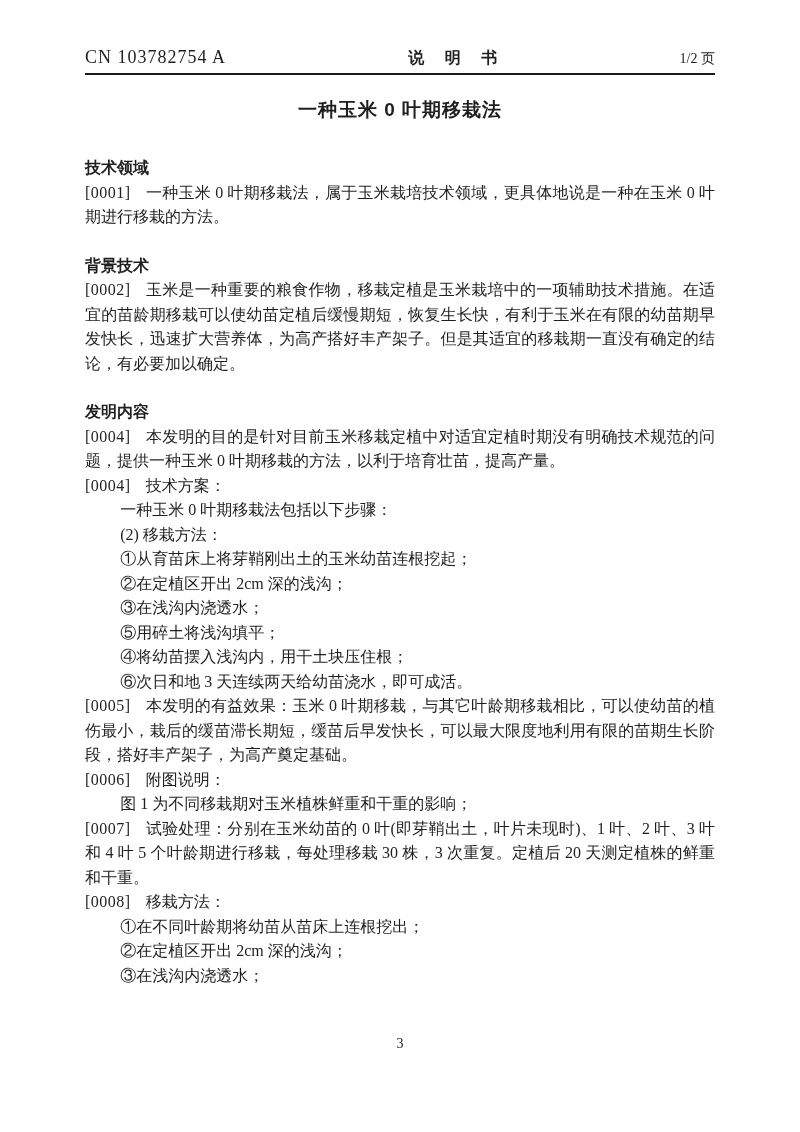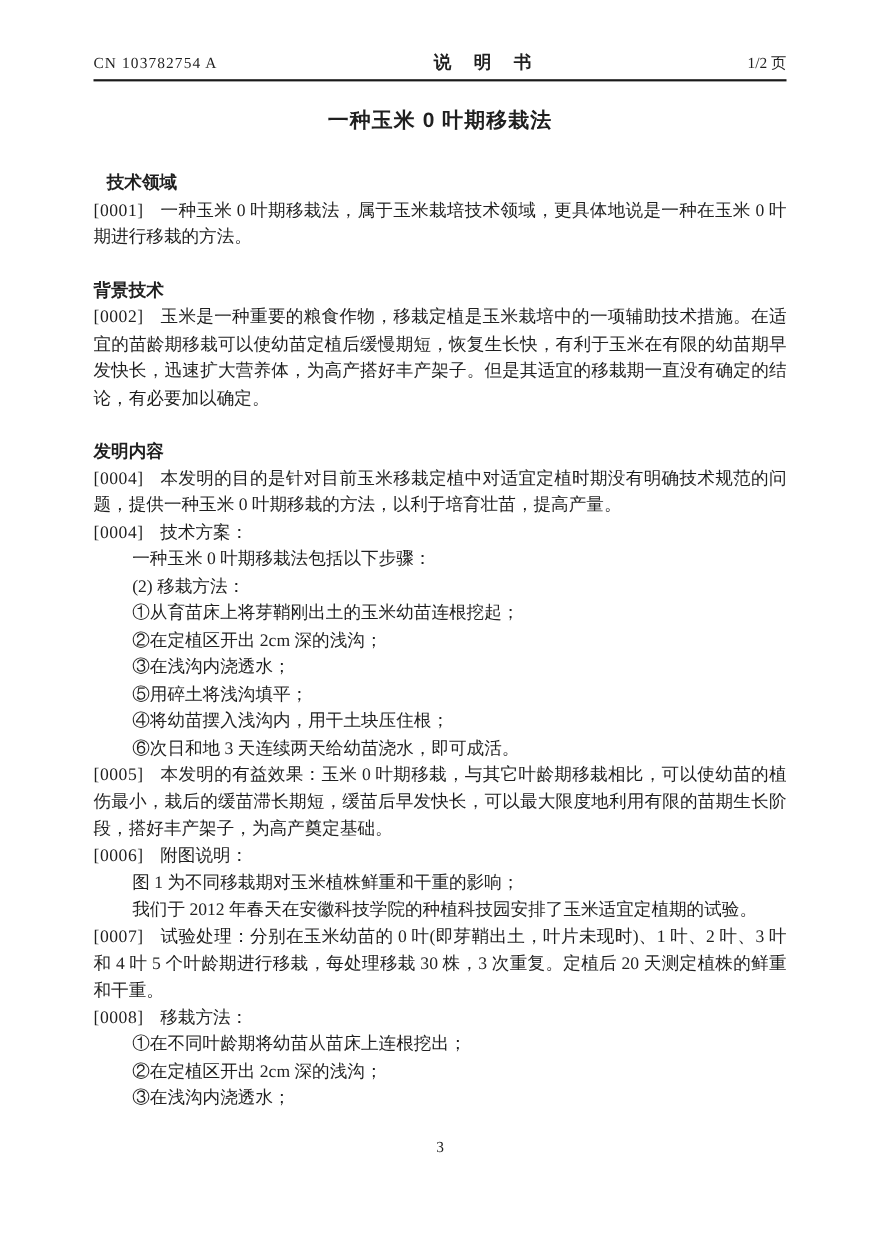--- a/index.html
+++ b/index.html
@@ -16,21 +16,21 @@
     position:absolute;
     left:85px;right:85px;top:0;
     z-index:2;
   }
   .page-header{
     display:flex;
     justify-content:space-between;
     align-items:baseline;
     padding-top:47px;
   }
-  .hdr-left{font-size:14px;letter-spacing:1px;}
+  .hdr-left{font-size:18px;letter-spacing:1px;}
   .hdr-center{
     font-family:"Liberation Sans","DejaVu Sans",sans-serif;
     font-weight:bold;font-size:16px;letter-spacing:8px;margin-left:8px;text-align:center;
   }
   .hdr-right{font-size:14px;}
   .header-rule{
     border:none;
     border-bottom:2px solid #1a1a1a;
     margin:4px 0 0 0;
   }
@@ -48,21 +48,21 @@
     line-height:24.5px;
     text-align:justify;
   }
   .block{margin:0;}
   .block.heading{
     font-family:"Liberation Sans","DejaVu Sans",sans-serif;
     font-weight:bold;
     margin-top:24px;
     text-align:left;
   }
-  .block.heading:first-child{margin-top:0;margin-left:12px;}
+  .block.heading:first-child{margin-top:0;}
   .block.numbered .ptag{margin-right:15px;letter-spacing:0.5px;}
   .block.indent{text-indent:2.2em;}
   .watermark{
     position:absolute;
     left:178px;top:520px;
     z-index:1;
     font-family:"Liberation Sans","DejaVu Sans",sans-serif;
     font-size:48px;
     color:#c9c9c9;
     letter-spacing:-1px;
@@ -107,21 +107,20 @@
         <div class="block indent">(2) 移栽方法：</div>
         <div class="block indent">①从育苗床上将芽鞘刚出土的玉米幼苗连根挖起；</div>
         <div class="block indent">②在定植区开出 2cm 深的浅沟；</div>
         <div class="block indent">③在浅沟内浇透水；</div>
         <div class="block indent">⑤用碎土将浅沟填平；</div>
         <div class="block indent">④将幼苗摆入浅沟内，用干土块压住根；</div>
         <div class="block indent">⑥次日和地 3 天连续两天给幼苗浇水，即可成活。</div>
         <div class="block numbered"><span class="ptag">[0005]</span><span>本发明的有益效果：玉米 0 叶期移栽，与其它叶龄期移栽相比，可以使幼苗的植伤最小，栽后的缓苗滞长期短，缓苗后早发快长，可以最大限度地利用有限的苗期生长阶段，搭好丰产架子，为高产奠定基础。</span></div>
         <div class="block numbered"><span class="ptag">[0006]</span><span>附图说明：</span></div>
         <div class="block indent">图 1 为不同移栽期对玉米植株鲜重和干重的影响；</div>
-        <div class="block indent">我们于 2012 年春天在安徽科技学院的种植科技园安排了玉米适宜定植期的试验。</div>
         <div class="block numbered"><span class="ptag">[0007]</span><span>试验处理：分别在玉米幼苗的 0 叶(即芽鞘出土，叶片未现时)、1 叶、2 叶、3 叶和 4 叶 5 个叶龄期进行移栽，每处理移栽 30 株，3 次重复。定植后 20 天测定植株的鲜重和干重。</span></div>
         <div class="block numbered"><span class="ptag">[0008]</span><span>移栽方法：</span></div>
         <div class="block indent">①在不同叶龄期将幼苗从苗床上连根挖出；</div>
         <div class="block indent">②在定植区开出 2cm 深的浅沟；</div>
         <div class="block indent">③在浅沟内浇透水；</div>
       </div>
 
   </div>
 
   <div class="page-number">3</div>

